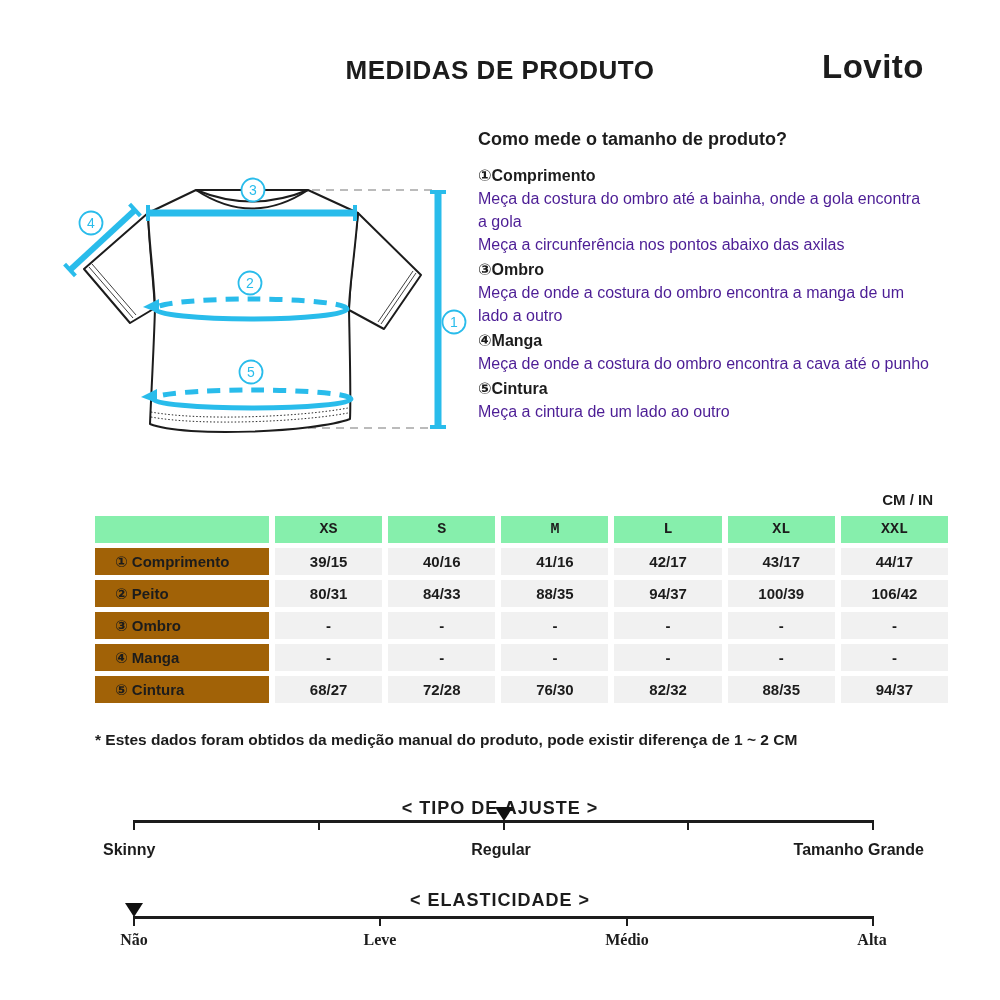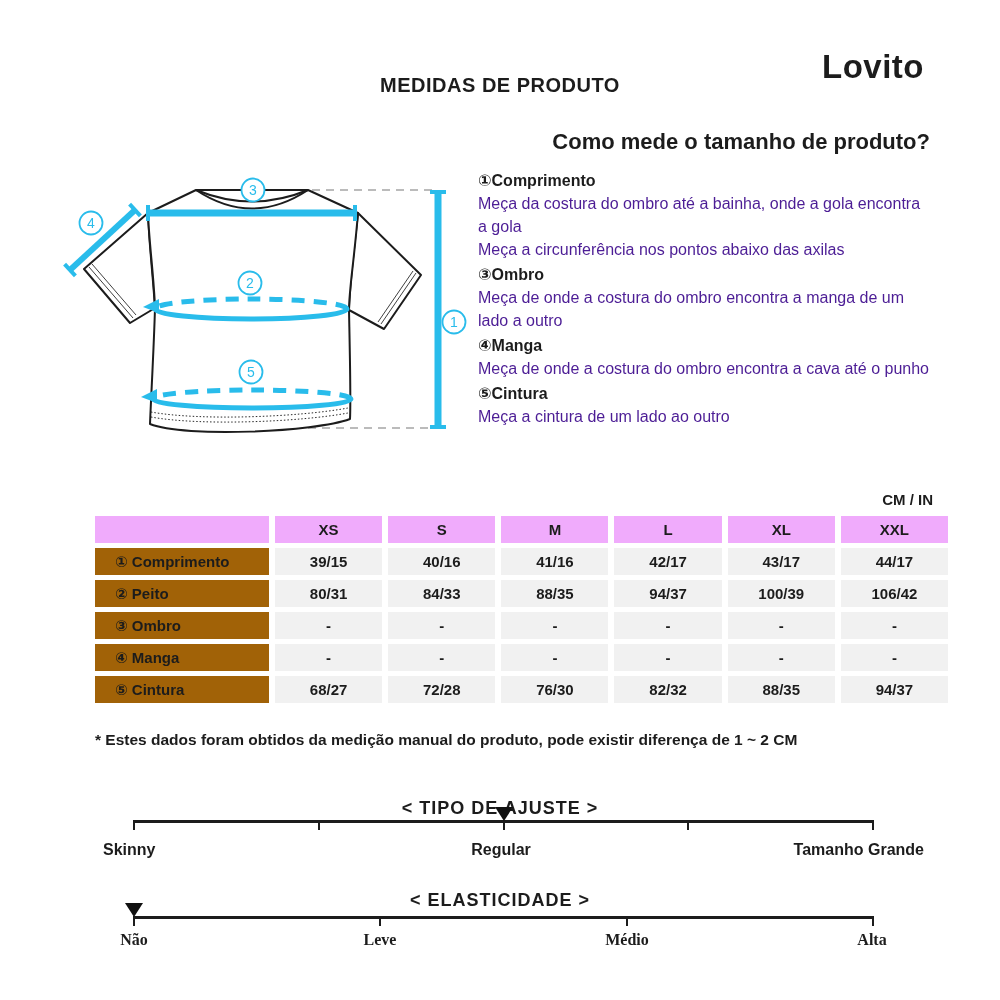--- a/index.html
+++ b/index.html
@@ -5,38 +5,38 @@
   * { margin:0; padding:0; box-sizing:border-box; }
   html,body { background:#ffffff; }
   body {
     position:relative; width:1000px; height:1000px; overflow:hidden;
     font-family:"Liberation Sans","DejaVu Sans",sans-serif; color:#1c1c1c;
   }
   .abs { position:absolute; }
 
   
   .page-title { top:55px; left:0; width:1000px; text-align:center;
-    font-size:20px; font-weight:bold; letter-spacing:.5px;margin-top:19px; }
+    font-size:26px; font-weight:bold; letter-spacing:.5px; }
   .brand-logo { top:48px; right:76px; font-size:33px; font-weight:bold; letter-spacing:.5px; }
 
   
   .guide { top:129px; left:478px; width:452px; }
-  .guide-heading { font-size:22px; font-weight:bold; margin-bottom:15px;text-align:right; }
+  .guide-heading { font-size:18px; font-weight:bold; margin-bottom:15px; }
   .guide-item .g-label { font-size:16px; font-weight:bold; line-height:22px; margin-top:3px; }
   .guide-item .g-desc  { font-size:16px; color:#4c1d95; line-height:23px; }
 
   
   .units-label { top:491px; right:67px; font-size:15px; font-weight:bold; }
 
   
   .size-table { top:516px; left:95px; width:853px;
     display:grid; grid-template-columns:174px repeat(6,1fr); gap:5px 6px; }
   .size-table > div { height:27px; display:flex; align-items:center; justify-content:center;
     font-size:15px; font-weight:bold; }
-  .size-table .hd  { background:#f0abfc; }
+  .size-table .hd  { background:#86efac;font-family:Liberation Mono, monospace; }
   .size-table .lbl { background:#a16207; justify-content:flex-start; padding-left:20px; }
   .size-table .val { background:#f1f1f1; }
 
   
   .footnote { top:731px; left:95px; width:853px; text-align:left;
     font-size:15.5px; font-weight:bold; }
 
   
   .scale-title { left:0; width:1000px; text-align:center; font-size:18px;
     font-weight:bold; letter-spacing:1px;margin-top:9px; }

